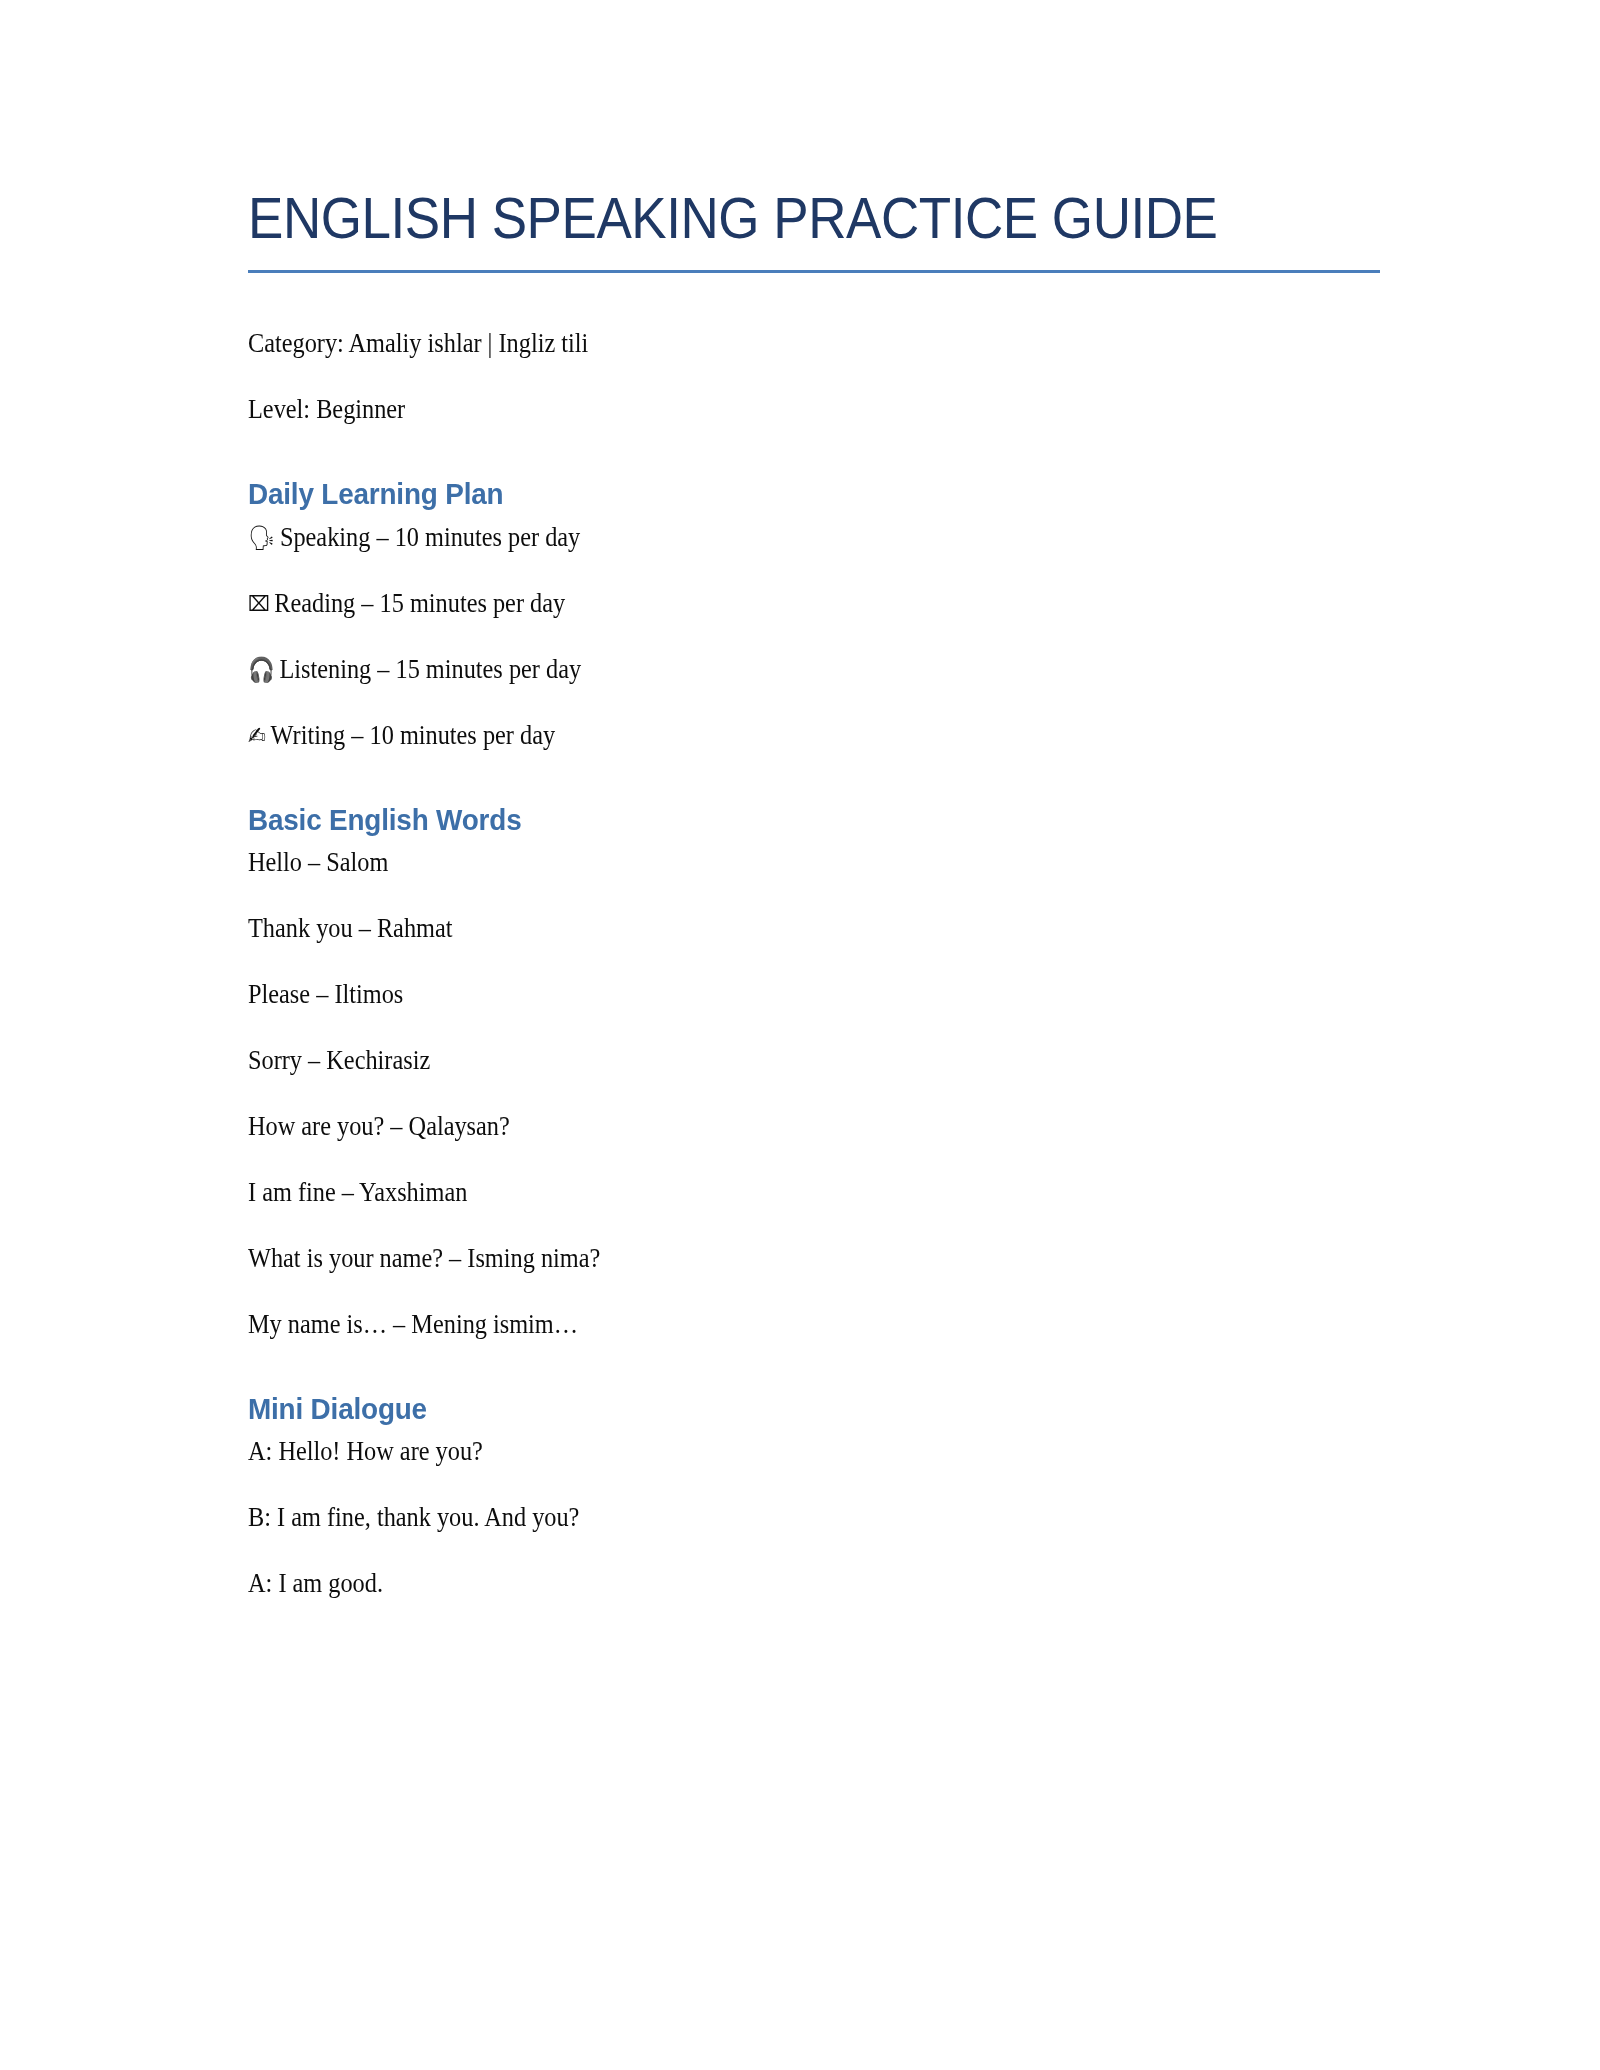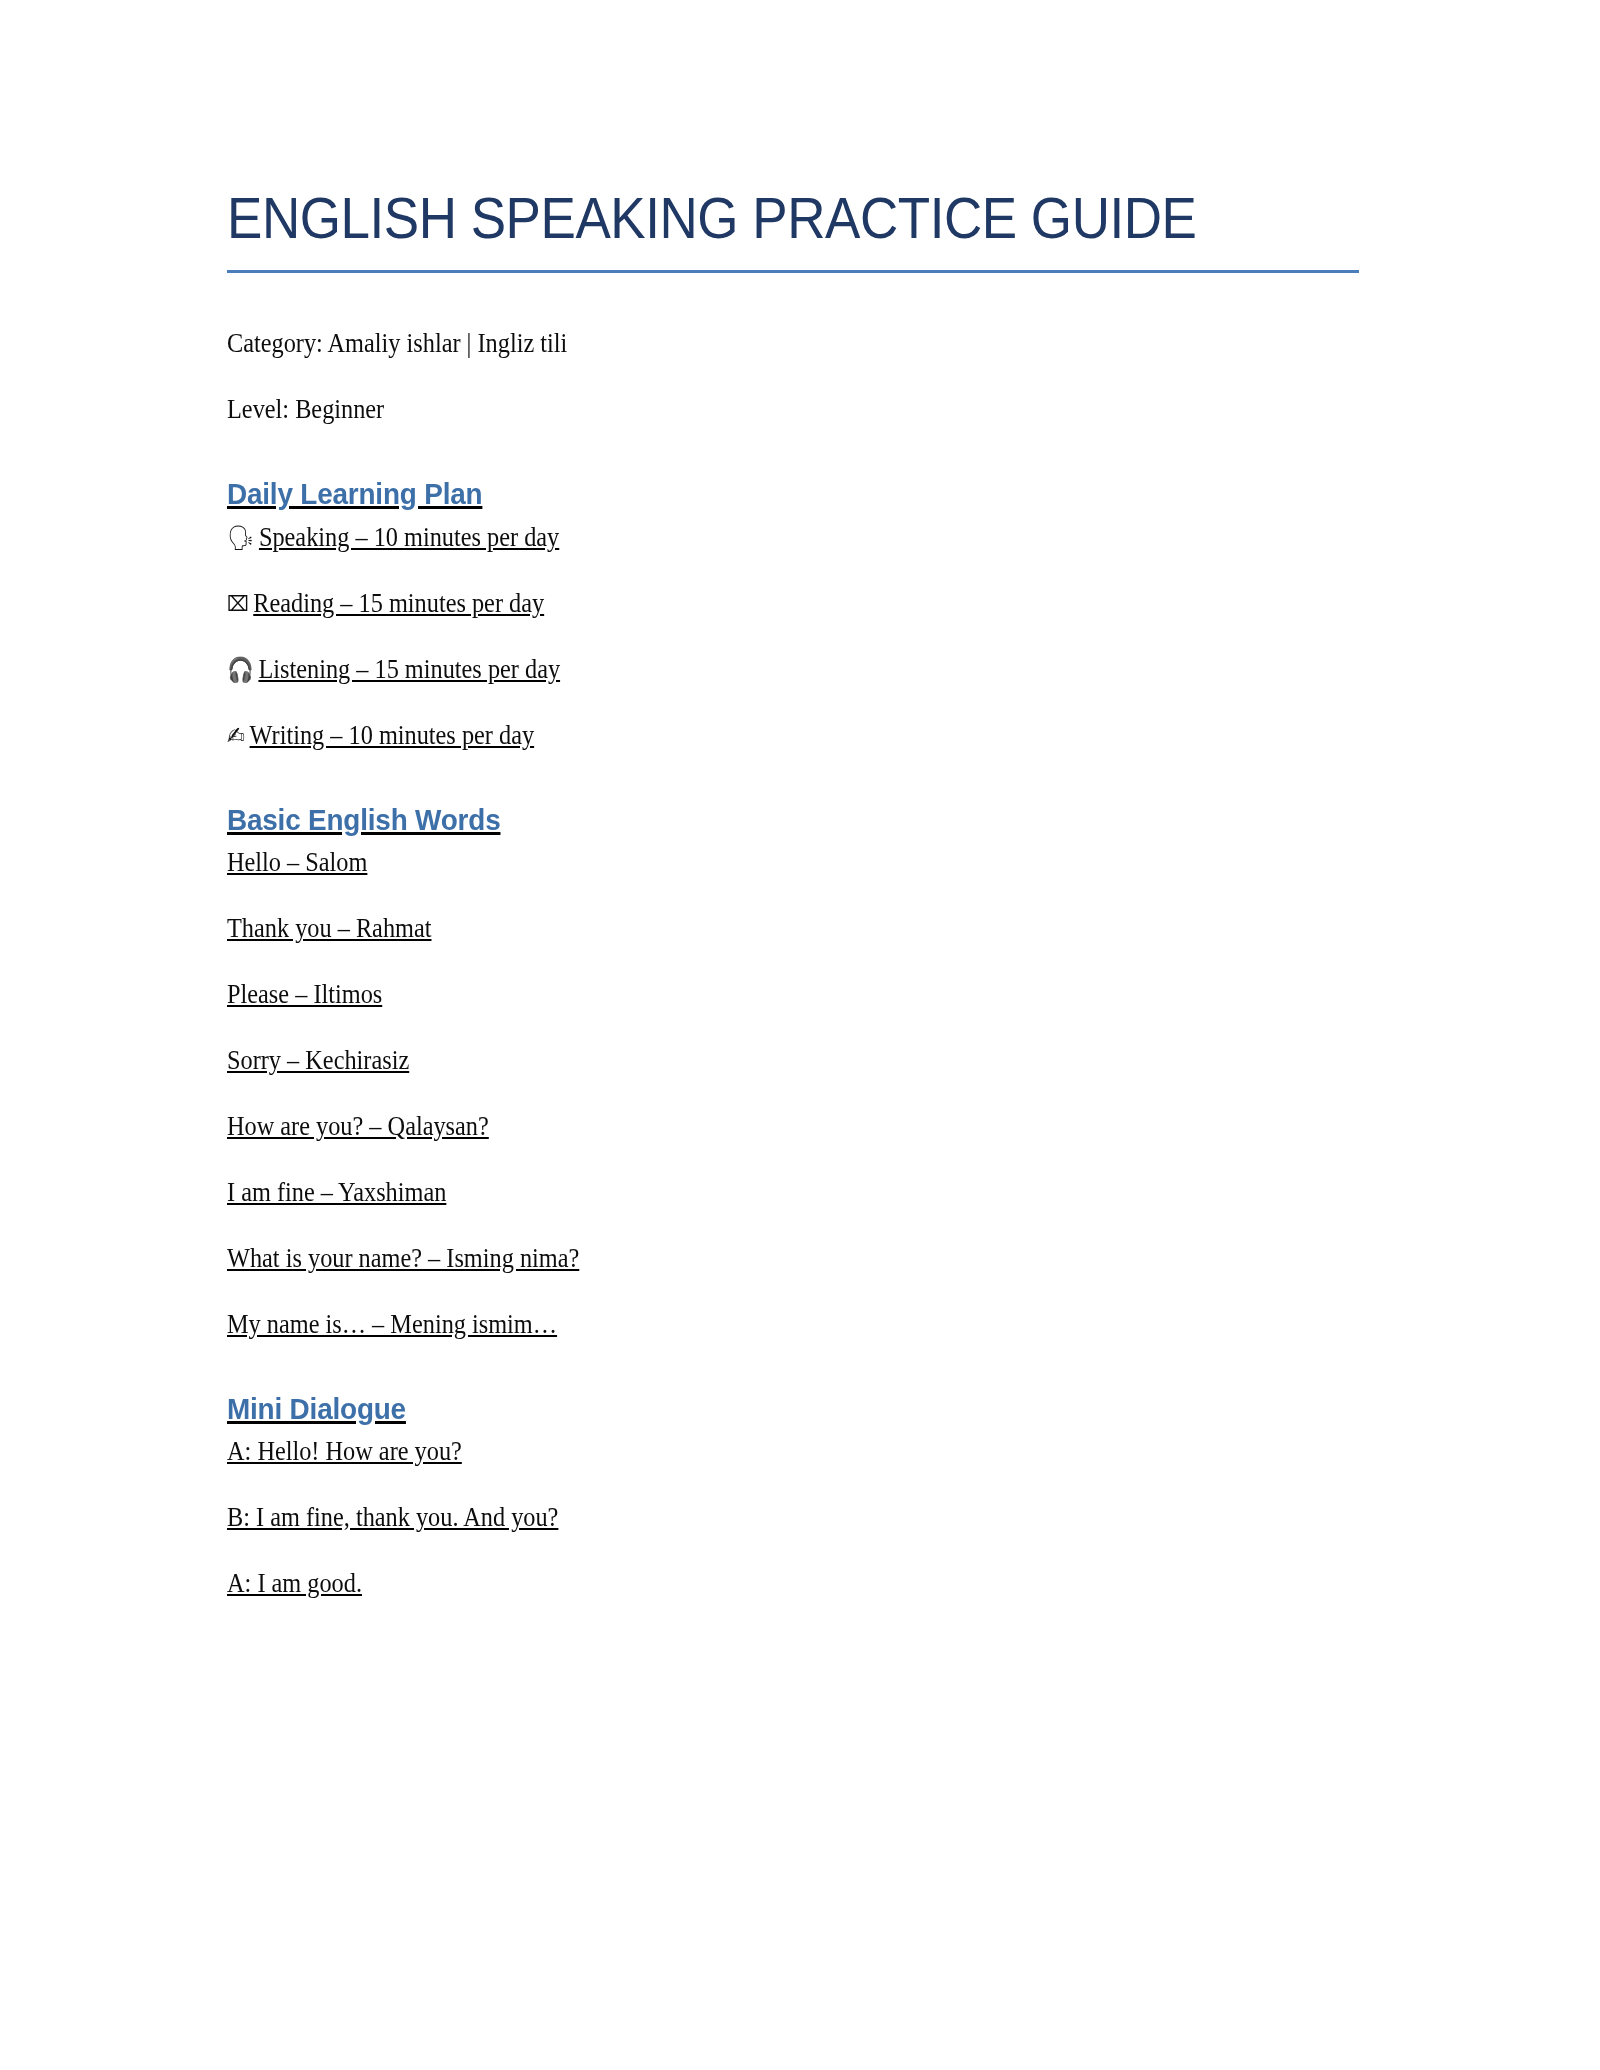--- a/index.html
+++ b/index.html
@@ -13,21 +13,21 @@
     position: relative;
     width: 1600px;
     height: 2070px;
     background: #ffffff;
     overflow: hidden;
     box-sizing: border-box;
   }
 
   .doc-body {
     position: absolute;
-    left: 227px;
+    left: 248px;
     top: 0;
     width: 1140px;
   }
 
   
   .doc-title {
     font-family: "Liberation Sans", "DejaVu Sans", sans-serif;
     font-size: 57px;
     font-weight: 400;
     line-height: 1.06;
@@ -58,21 +58,20 @@
     transform-origin: left center;
     white-space: nowrap;
   }
 
   .meta-first { margin-top: 54px; }
   .meta-next  { margin-top: 33px; }
 
   
   .section {
     margin-top: 51px;
-    text-decoration: underline;
   }
 
   .section-heading {
     font-family: "Liberation Sans", "DejaVu Sans", sans-serif;
     font-size: 30px;
     font-weight: bold;
     line-height: 1.15;
     color: #3D6FA8;
     margin: 0 0 9px 0;
     letter-spacing: -0.2px;

